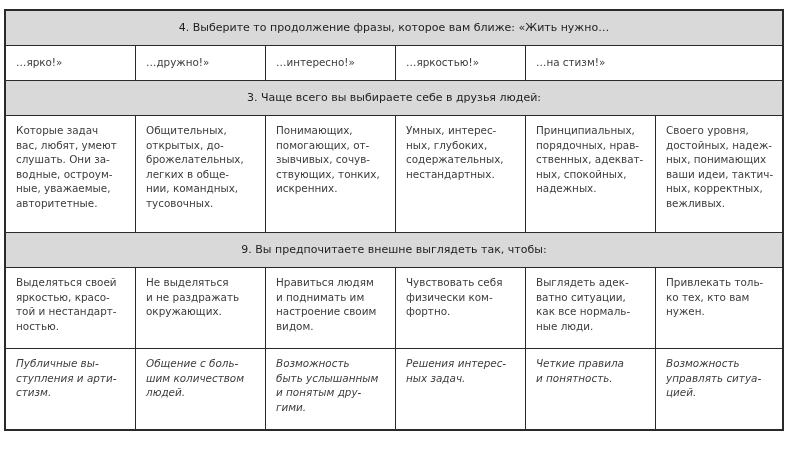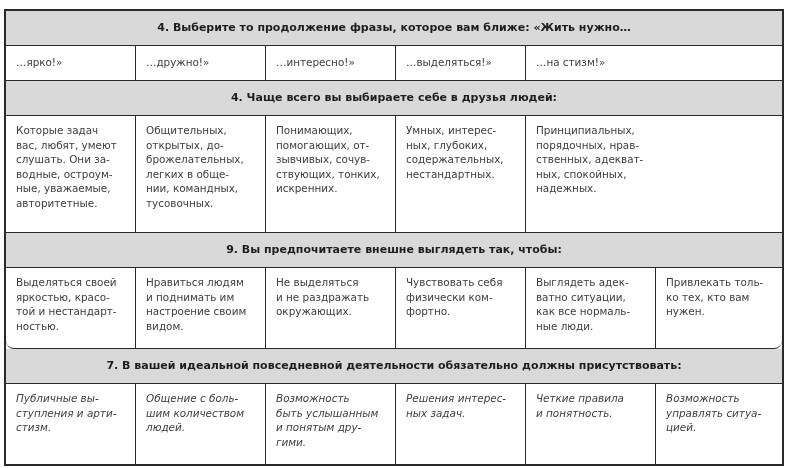--- a/index.html
+++ b/index.html
@@ -10,55 +10,55 @@
       border-top: 2px solid #2a2a2a; border-bottom: 2px solid #2a2a2a;
       box-sizing: border-box;
       font-family: "DejaVu Sans", "Liberation Sans", sans-serif;
       color: #3a3a3a;
     }
     .q-header {
       background: #d9d9d9;
       height: 34px; line-height: 34px;
       text-align: center;
       font-family: "DejaVu Sans", sans-serif;
-      font-weight: bold; font-size: 11px; color: #1e1e1e;
+      font-weight: normal; font-size: 11px; color: #1e1e1e;
       border-bottom: 1.5px solid #2a2a2a;
       white-space: nowrap; overflow: hidden;
     }
     .answers { display: flex; border-bottom: 1.5px solid #2a2a2a; background: #fff; }
     .answers:last-child { border-bottom: none; font-style: italic; }
     .cell {
       flex: 0 0 auto; width: 130px; box-sizing: border-box;
       padding: 7px 9px 6px 10px;
       font-size: 10.4px; line-height: 14.5px; color: #3c3c3c;
       border-right: 1.5px solid #2a2a2a;
       white-space: pre-line;
     }
     .cell:last-child { border-right: none; width: 128px; }
     .answers.short .cell { padding-top: 9px; padding-bottom: 9px; }
     .row-q4 { height: 34px; }
     .row-q5 { height: 116px; }
-    .row-q6 { height: 80px; border-radius: 8px; }
+    .row-q6 { height: 80px; }
     .row-q7 { height: 80px; }
   </style>
 </head>
 <body>
 
 <div class="sheet">
 
   <div class="q-header">4. Выберите то продолжение фразы, которое вам ближе: «Жить нужно…</div>
   <div class="answers short row-q4">
     <div class="cell">…ярко!»</div>
     <div class="cell">…дружно!»</div>
     <div class="cell">…интересно!»</div>
-    <div class="cell">…выделяться!»</div>
+    <div class="cell">…яркостью!»</div>
     <div class="cell">…на стизм!»</div>
   </div>
 
-  <div class="q-header">4. Чаще всего вы выбираете себе в друзья людей:</div>
+  <div class="q-header">3. Чаще всего вы выбираете себе в друзья людей:</div>
   <div class="answers row-q5">
     <div class="cell">Которые задач
 вас, любят, умеют
 слушать. Они за-
 водные, остроум-
 ные, уважаемые,
 авторитетные.</div>
     <div class="cell">Общительных,
 открытых, до-
 брожелательных,
@@ -72,48 +72,53 @@
 искренних.</div>
     <div class="cell">Умных, интерес-
 ных, глубоких,
 содержательных,
 нестандартных.</div>
     <div class="cell">Принципиальных,
 порядочных, нрав-
 ственных, адекват-
 ных, спокойных,
 надежных.</div>
+    <div class="cell">Своего уровня,
+достойных, надеж-
+ных, понимающих
+ваши идеи, тактич-
+ных, корректных,
+вежливых.</div>
   </div>
 
   <div class="q-header">9. Вы предпочитаете внешне выглядеть так, чтобы:</div>
   <div class="answers row-q6">
     <div class="cell">Выделяться своей
 яркостью, красо-
 той и нестандарт-
 ностью.</div>
+    <div class="cell">Не выделяться
+и не раздражать
+окружающих.</div>
     <div class="cell">Нравиться людям
 и поднимать им
 настроение своим
 видом.</div>
-    <div class="cell">Не выделяться
-и не раздражать
-окружающих.</div>
     <div class="cell">Чувствовать себя
 физически ком-
 фортно.</div>
     <div class="cell">Выглядеть адек-
 ватно ситуации,
 как все нормаль-
 ные люди.</div>
     <div class="cell">Привлекать толь-
 ко тех, кто вам
 нужен.</div>
   </div>
 
-  <div class="q-header">7. В вашей идеальной повседневной деятельности обязательно должны присутствовать:</div>
   <div class="answers row-q7">
     <div class="cell">Публичные вы-
 ступления и арти-
 стизм.</div>
     <div class="cell">Общение с боль-
 шим количеством
 людей.</div>
     <div class="cell">Возможность
 быть услышанным
 и понятым дру-

